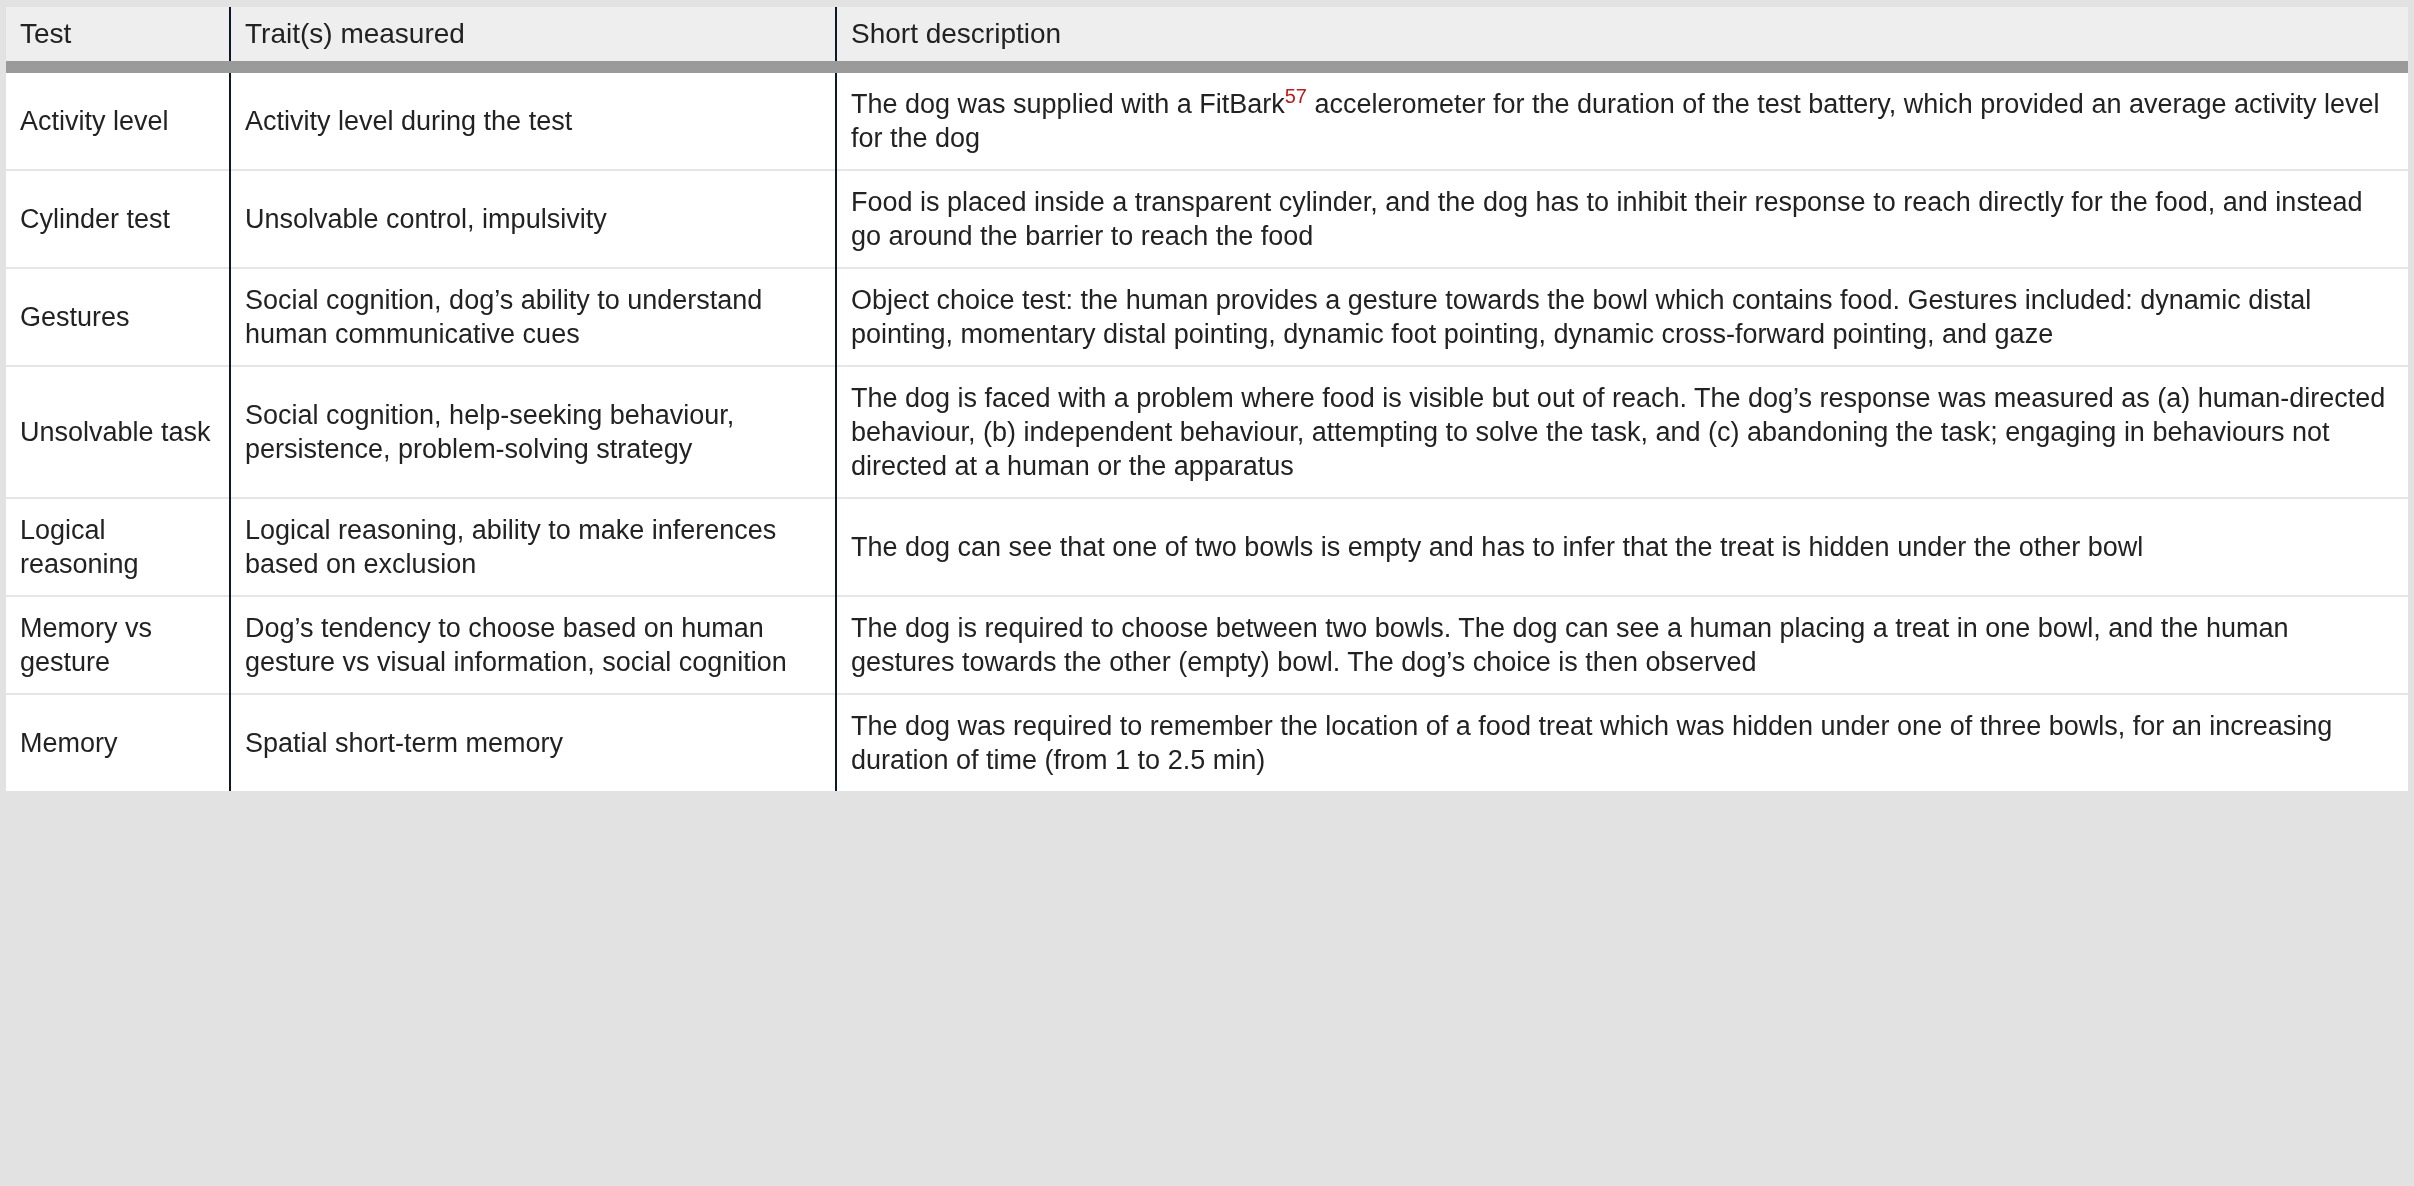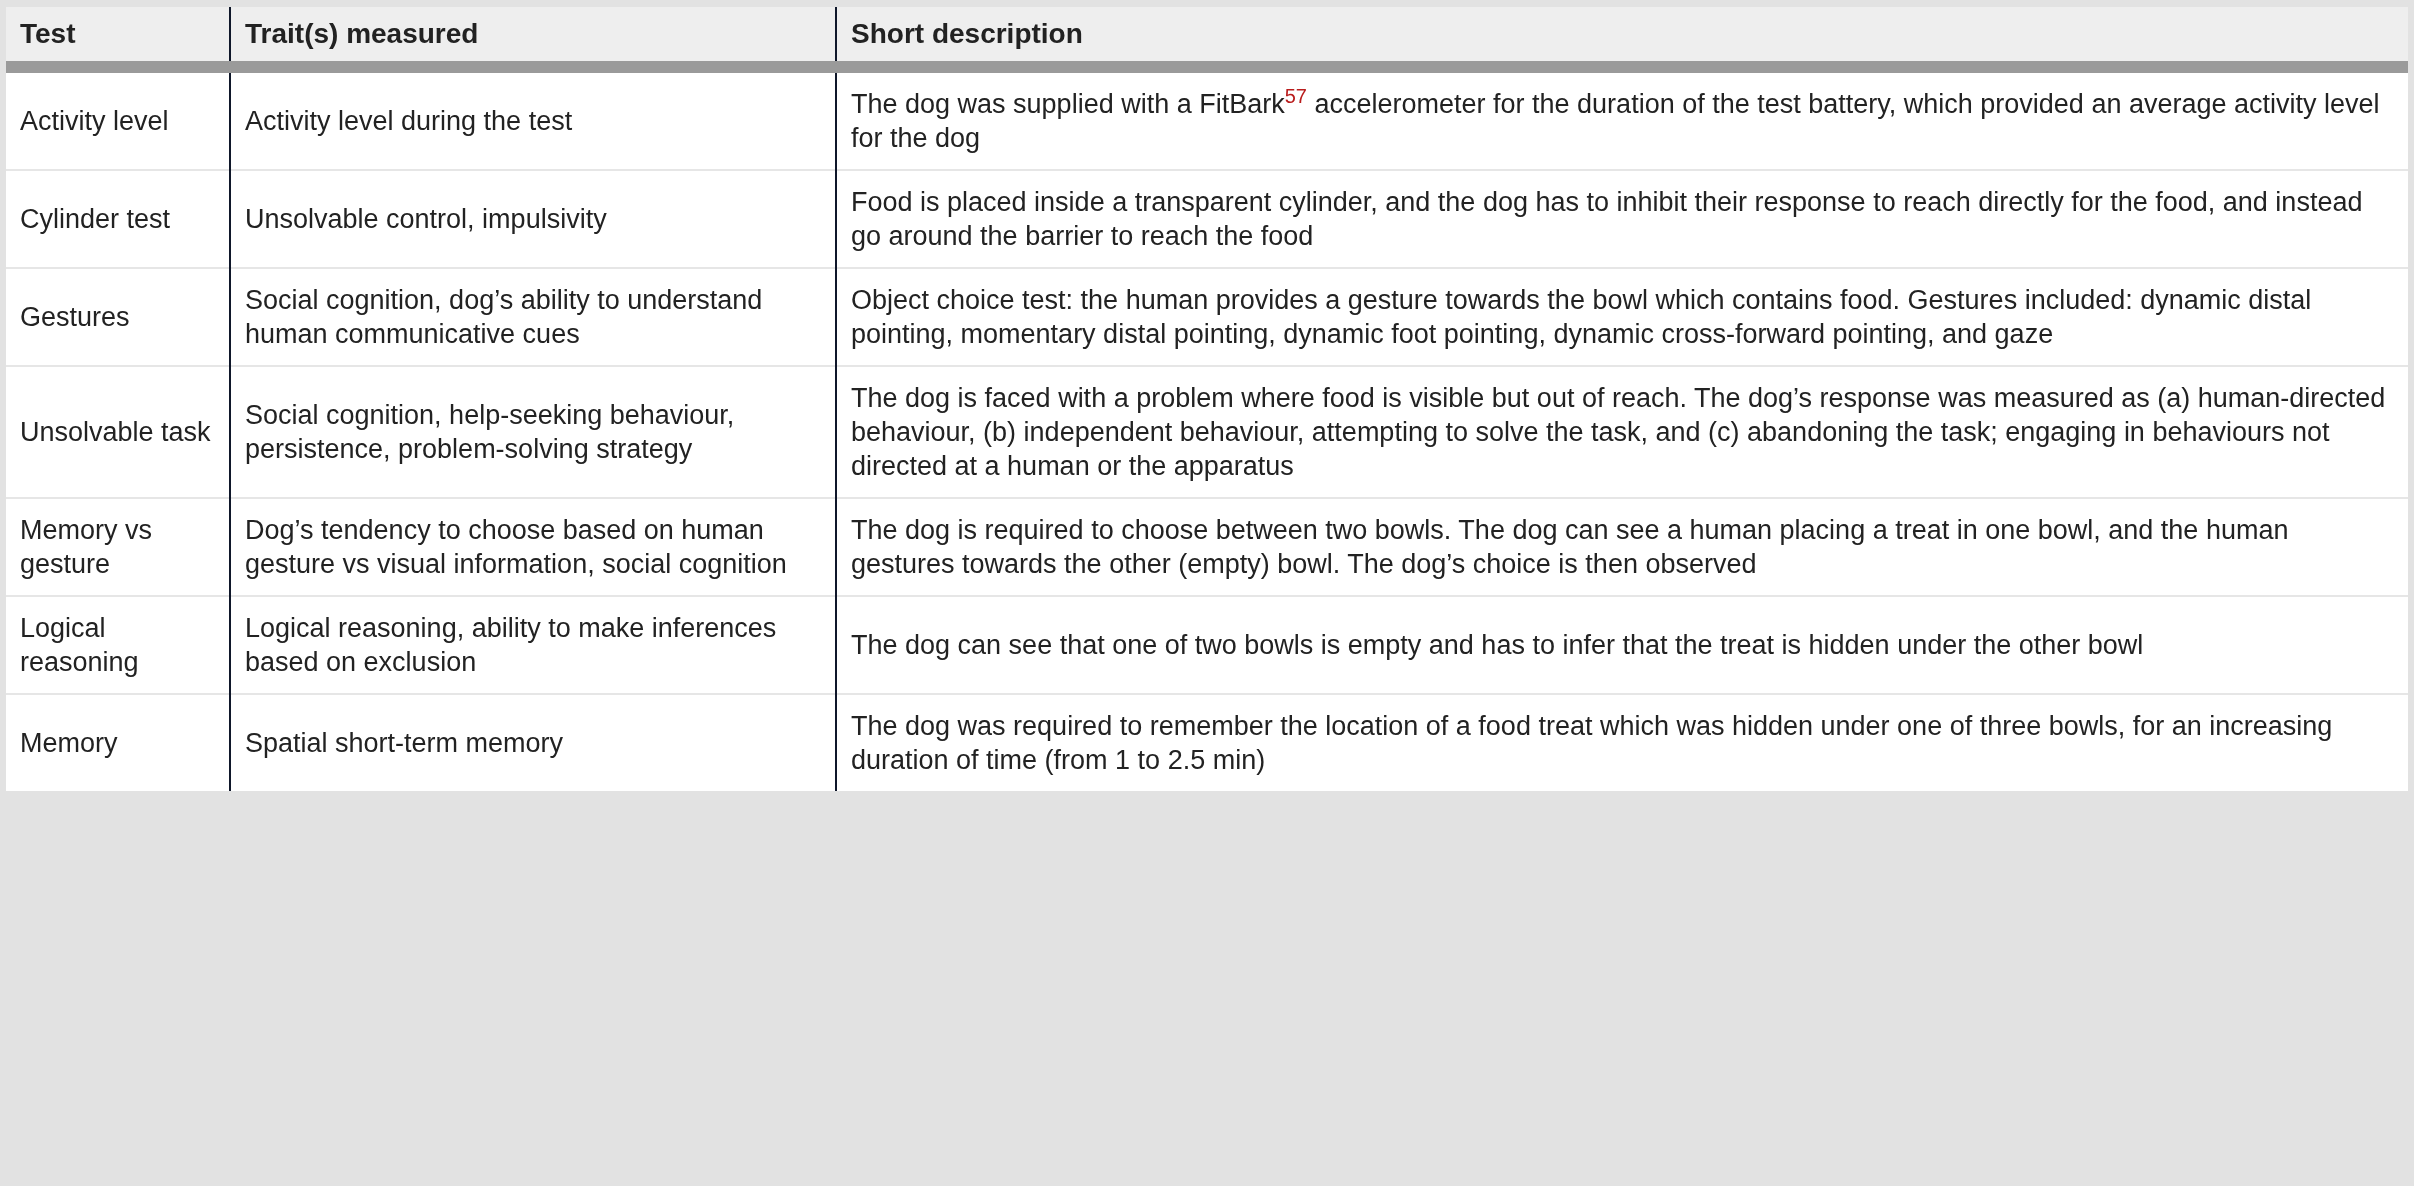--- a/index.html
+++ b/index.html
@@ -24,21 +24,21 @@
     width: 100%;
     background: #ffffff;
     font-size: 27px;
     line-height: 34px;
     table-layout: fixed;
   }
   col.col-test   { width: 224px; }
   col.col-traits { width: 606px; }
   thead th {
     background: #eeeeee;
-    font-weight: 700;
+    font-weight: 400;
     text-align: left;
     padding: 10px 14px;
     font-size: 28px;
     border-bottom: 12px solid #9a9a9a;
     vertical-align: middle;
   }
   th + th, td + td {
     border-left: 2px solid #0f172a;
   }
   tbody td {
@@ -91,28 +91,28 @@
           <td>Gestures</td>
           <td>Social cognition, dog’s ability to understand human communicative cues</td>
           <td><span>Object choice test: the human provides a gesture towards the bowl which contains food. Gestures included: dynamic distal pointing, momentary distal pointing, dynamic foot pointing, dynamic cross-forward pointing, and gaze</span></td>
         </tr>
         <tr>
           <td>Unsolvable task</td>
           <td>Social cognition, help-seeking behaviour, persistence, problem-solving strategy</td>
           <td><span>The dog is faced with a problem where food is visible but out of reach. The dog’s response was measured as (a) human-directed behaviour, (b) independent behaviour, attempting to solve the task, and (c) abandoning the task; engaging in behaviours not directed at a human or the apparatus</span></td>
         </tr>
         <tr>
+          <td>Logical reasoning</td>
+          <td>Logical reasoning, ability to make inferences based on exclusion</td>
+          <td><span>The dog can see that one of two bowls is empty and has to infer that the treat is hidden under the other bowl</span></td>
+        </tr>
+        <tr>
           <td>Memory vs gesture</td>
           <td>Dog’s tendency to choose based on human gesture vs visual information, social cognition</td>
           <td><span>The dog is required to choose between two bowls. The dog can see a human placing a treat in one bowl, and the human gestures towards the other (empty) bowl. The dog’s choice is then observed</span></td>
-        </tr>
-        <tr>
-          <td>Logical reasoning</td>
-          <td>Logical reasoning, ability to make inferences based on exclusion</td>
-          <td><span>The dog can see that one of two bowls is empty and has to infer that the treat is hidden under the other bowl</span></td>
         </tr>
         <tr>
           <td>Memory</td>
           <td>Spatial short-term memory</td>
           <td><span>The dog was required to remember the location of a food treat which was hidden under one of three bowls, for an increasing duration of time (from 1 to 2.5 min)</span></td>
         </tr>
       </tbody>
   </table>
 </div>
 

